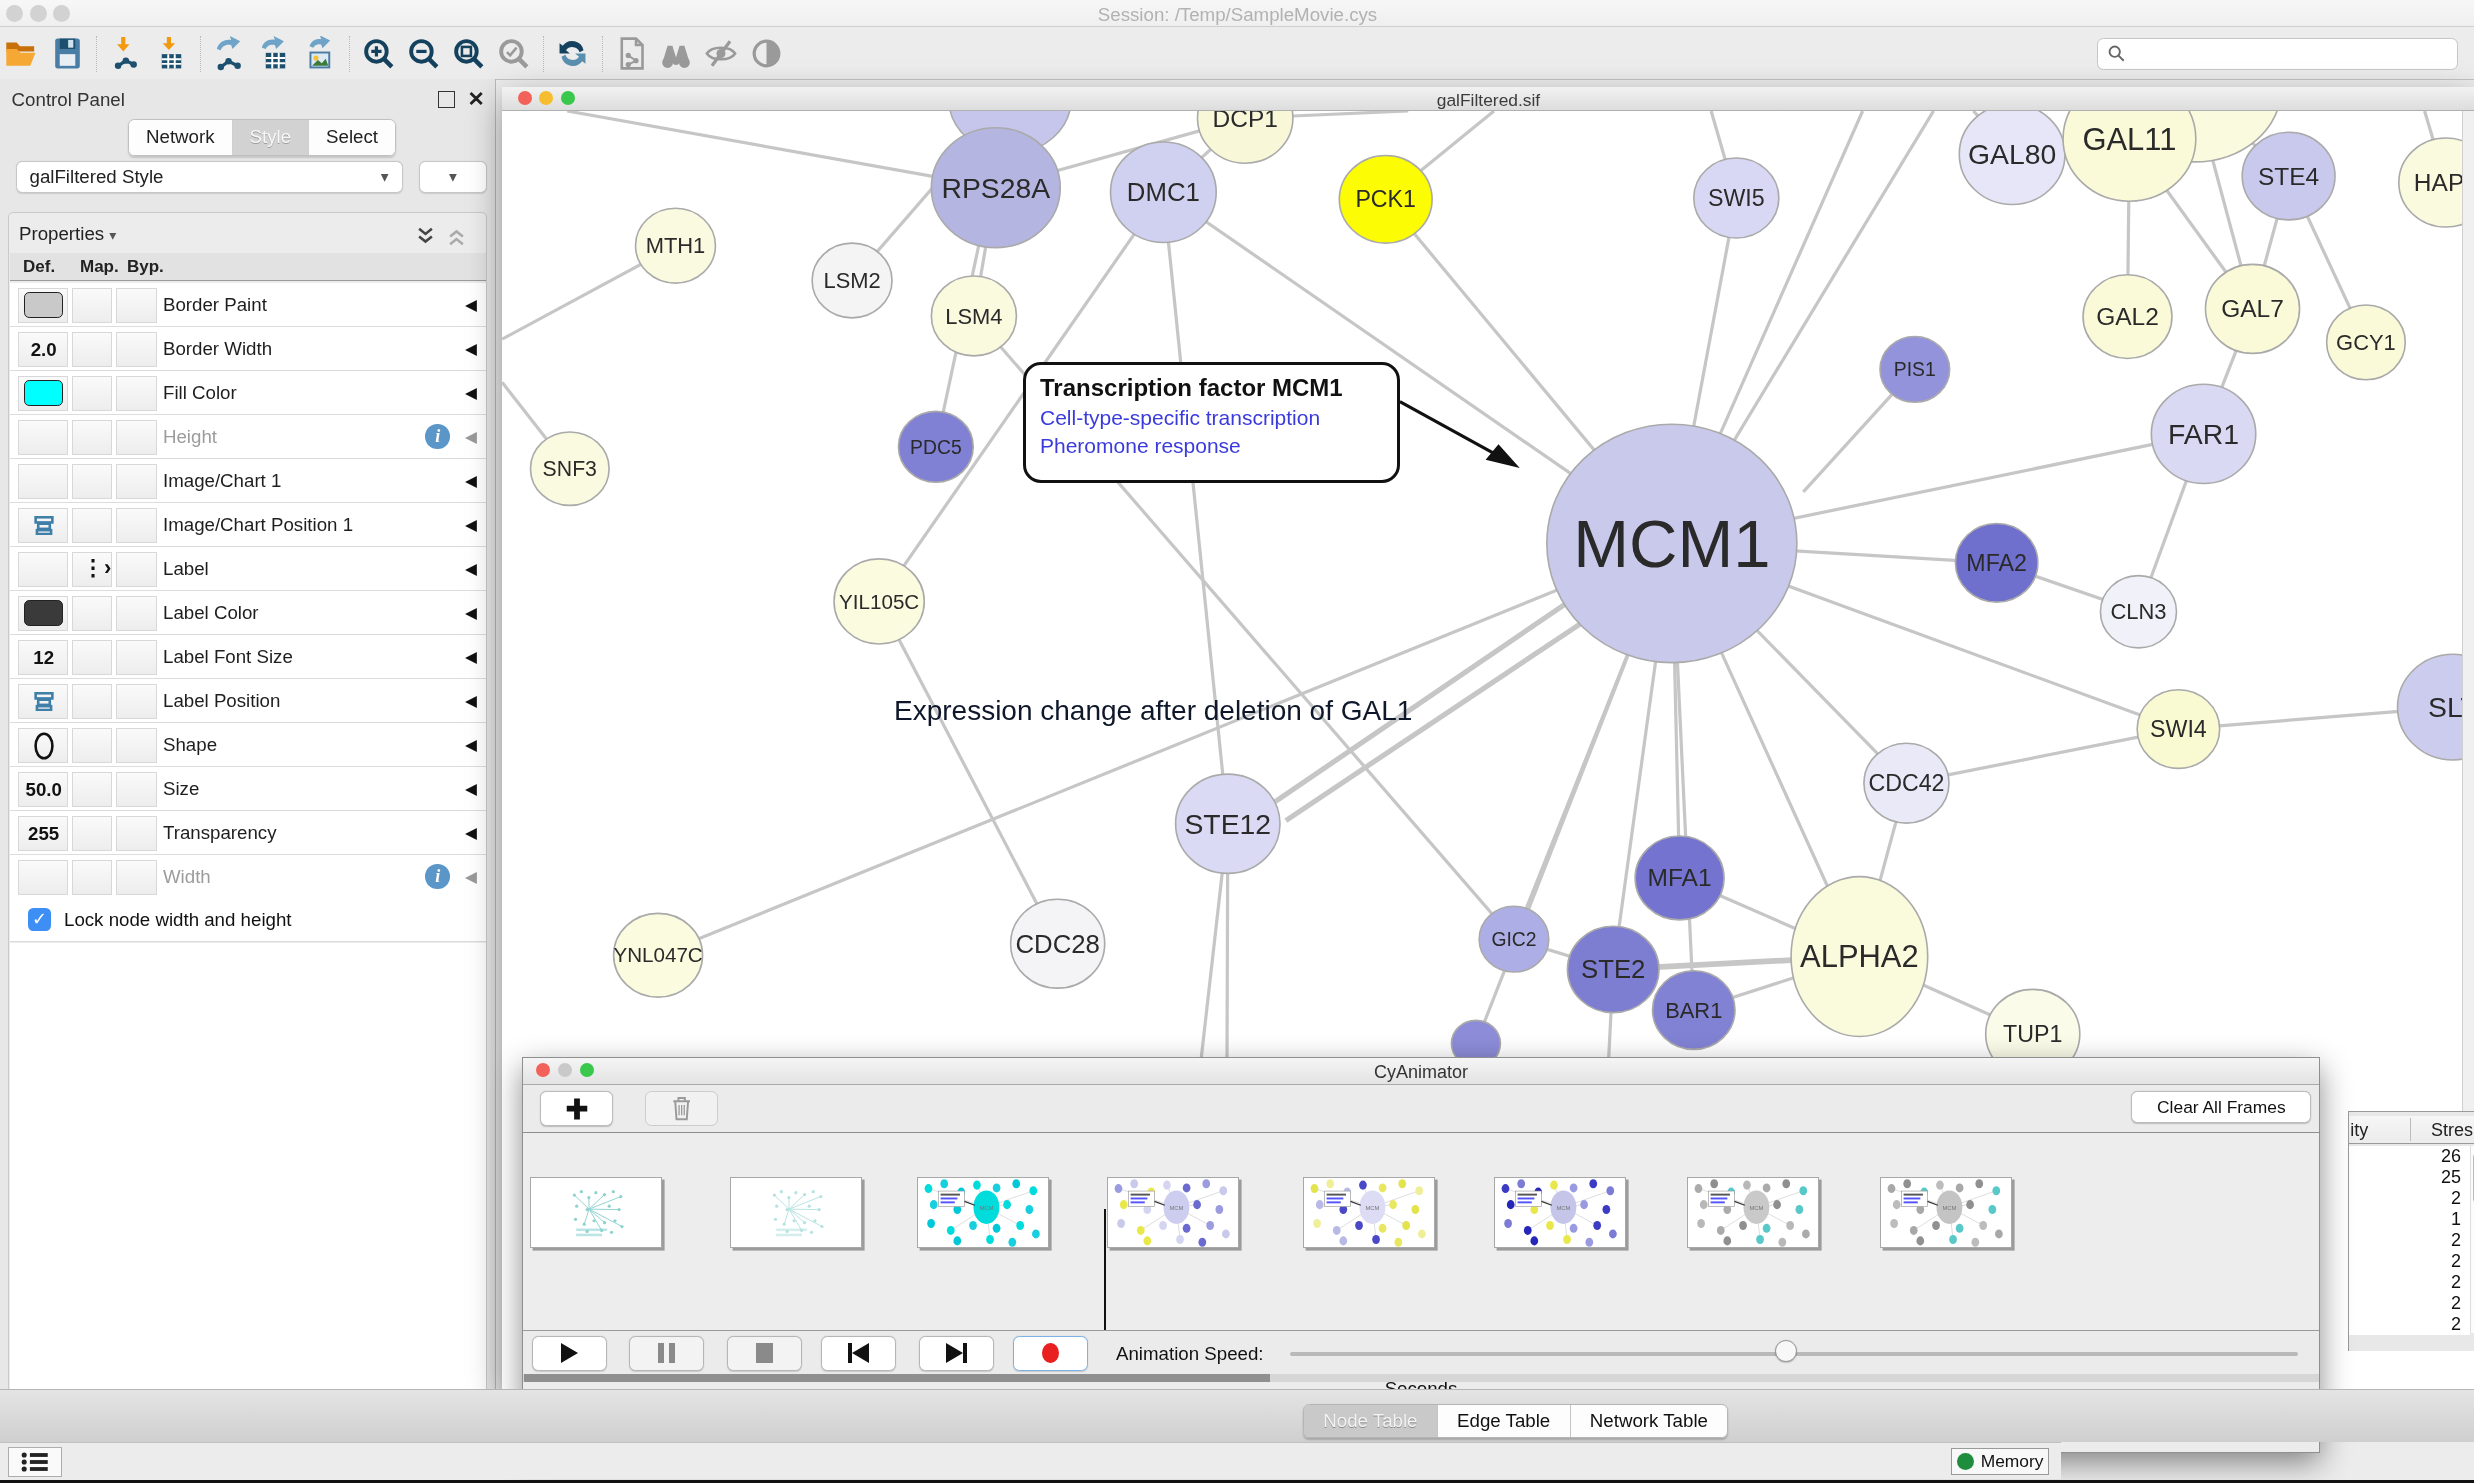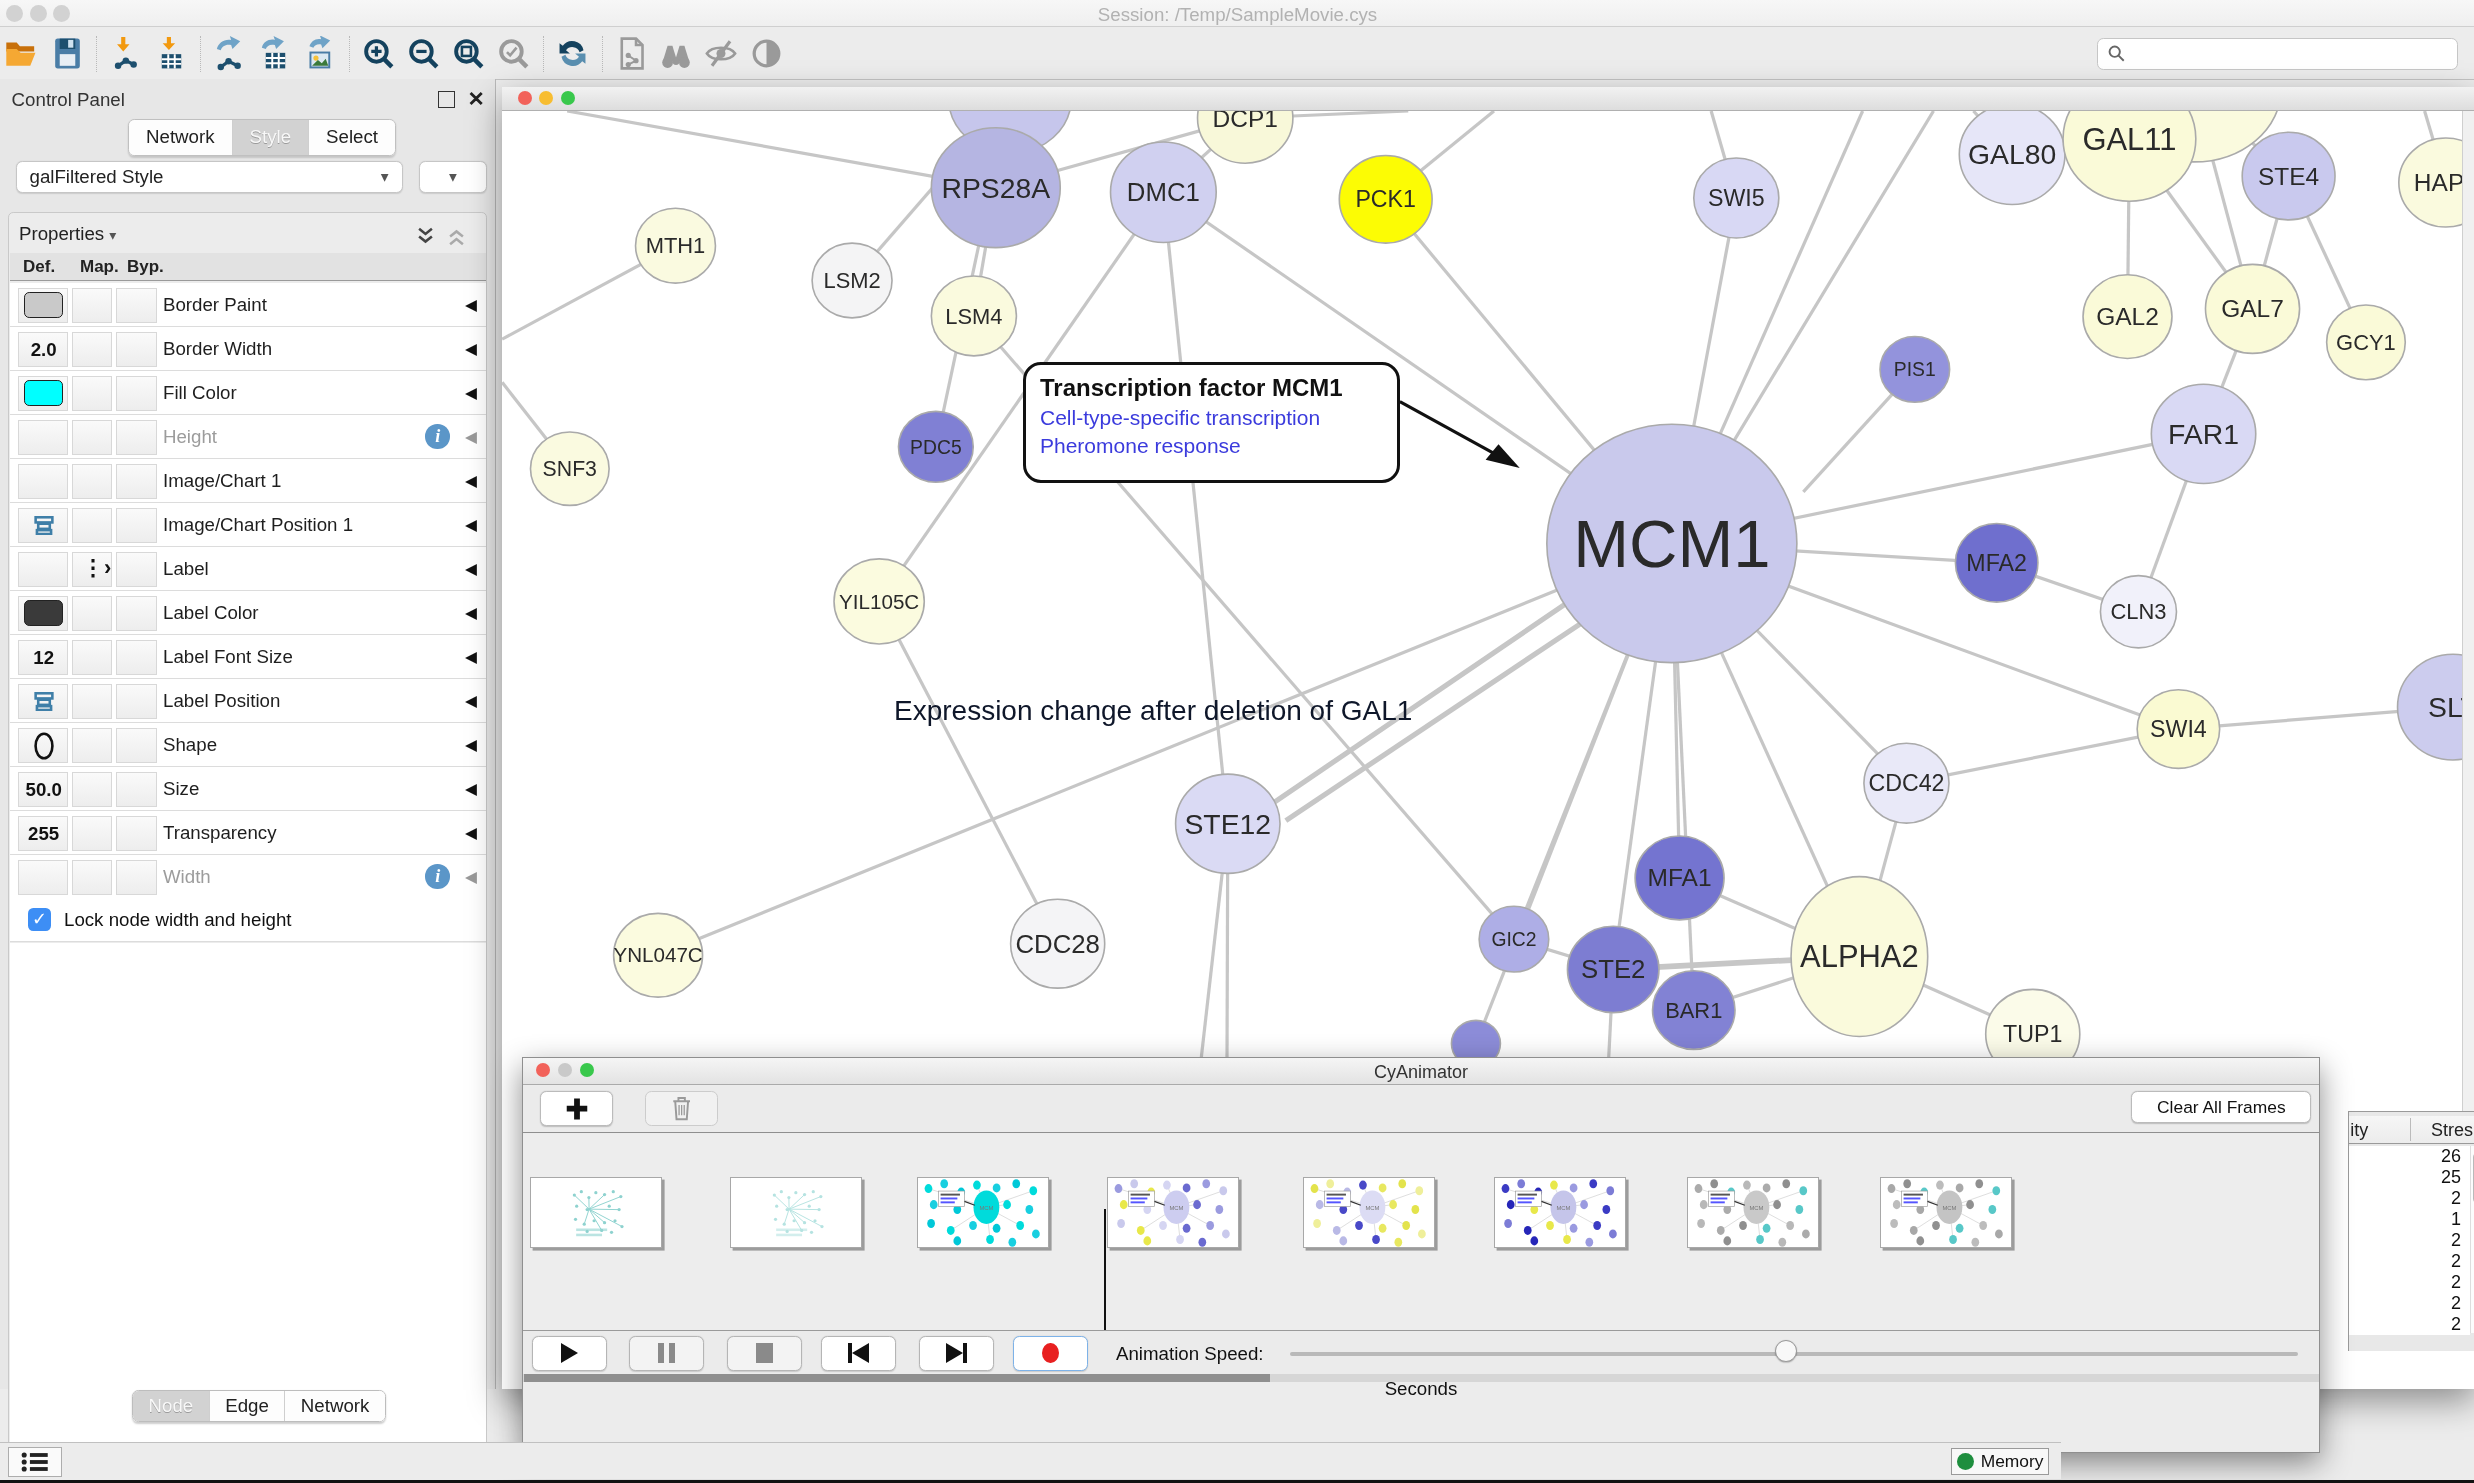--- a/index.html
+++ b/index.html
@@ -498,20 +498,21 @@
         <div class="cp-tab" style="padding: 3.9px 15.5px;">Edge</div>
         <div class="cp-tab" style="padding: 3.9px 15.5px;">Network</div>
       </div>
   </div>
 
   <div id="net-window">
     <div id="net-titlebar">
       <div class="tl" style="left:15.5px;top:3.9px;width:14px;height:14px;background:#f2625a;"></div>
       <div class="tl" style="left:37px;top:3.9px;width:14px;height:14px;background:#f7bd31;"></div>
       <div class="tl" style="left:59px;top:3.9px;width:14px;height:14px;background:#39c84c;"></div>
+      <div id="net-title">galFiltered.sif</div>
     </div>
     <div id="net-canvas">
       <svg id="net-svg" width="1973" height="1278" viewBox="779 171 3061 1983">
           <line x1="1545" y1="290" x2="880" y2="171" stroke="#c6c6c6" stroke-width="5"></line>
           <line x1="1545" y1="290" x2="1932" y2="182" stroke="#c6c6c6" stroke-width="5"></line>
           <line x1="1805" y1="297" x2="1932" y2="182" stroke="#c6c6c6" stroke-width="5"></line>
           <line x1="1545" y1="290" x2="1511" y2="489" stroke="#c6c6c6" stroke-width="5"></line>
           <line x1="1322" y1="434" x2="1567" y2="152" stroke="#c6c6c6" stroke-width="5"></line>
           <line x1="1048" y1="380" x2="779" y2="525" stroke="#c6c6c6" stroke-width="5"></line>
           <line x1="884" y1="726" x2="779" y2="592" stroke="#c6c6c6" stroke-width="5"></line>
@@ -1044,20 +1045,27 @@
         </div>
       <div id="speed-label">Animation Speed:</div>
       <div id="speed-track"></div>
       <div id="speed-knob"></div>
     </div>
     <div id="cy-hscroll">
         <div id="cy-hthumb"></div>
       </div>
   </div>
 
+  <div id="bottom-strip">
+    <div class="seg-tabs" id="main-tabs" style="left:1303px;top:14px;">
+        <div class="seg-tab sel">Node Table</div>
+        <div class="seg-tab">Edge Table</div>
+        <div class="seg-tab">Network Table</div>
+      </div>
+  </div>
 
   <div id="statusbar">
     <div id="list-btn">
       <svg width="28" height="22" viewBox="0 0 44 34">
           <g fill="#222">
             <circle cx="5" cy="6" r="4"></circle>
             <circle cx="5" cy="17" r="4"></circle>
             <circle cx="5" cy="28" r="4"></circle>
             <rect x="14" y="3" width="28" height="6"></rect>
             <rect x="14" y="14" width="28" height="6"></rect>

